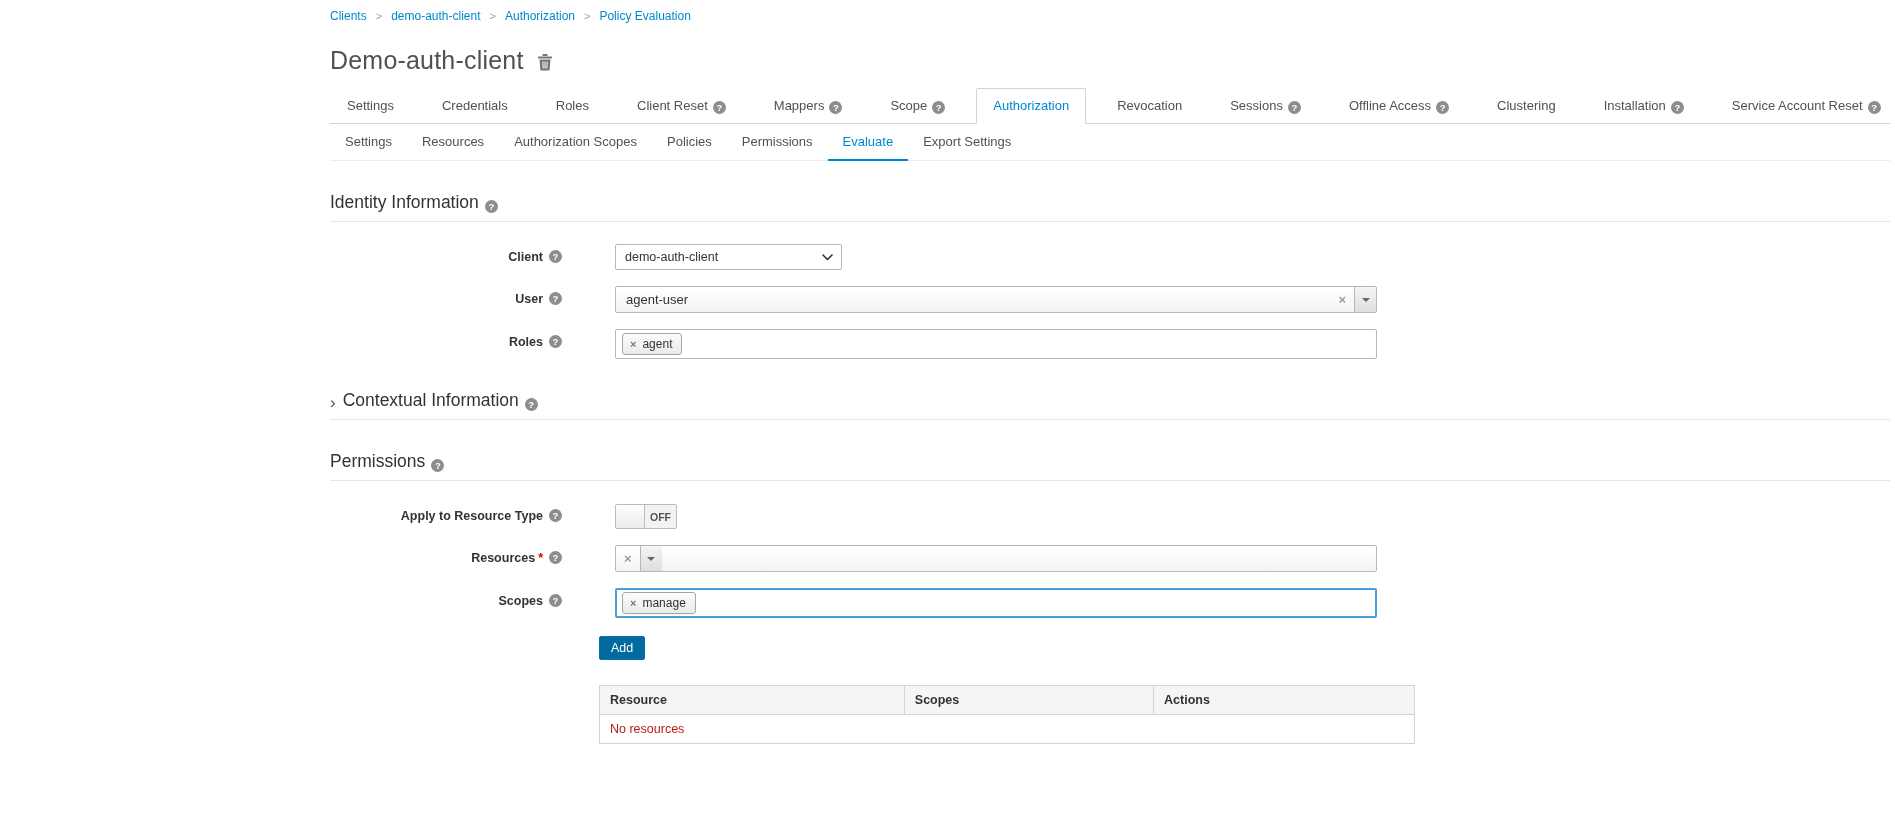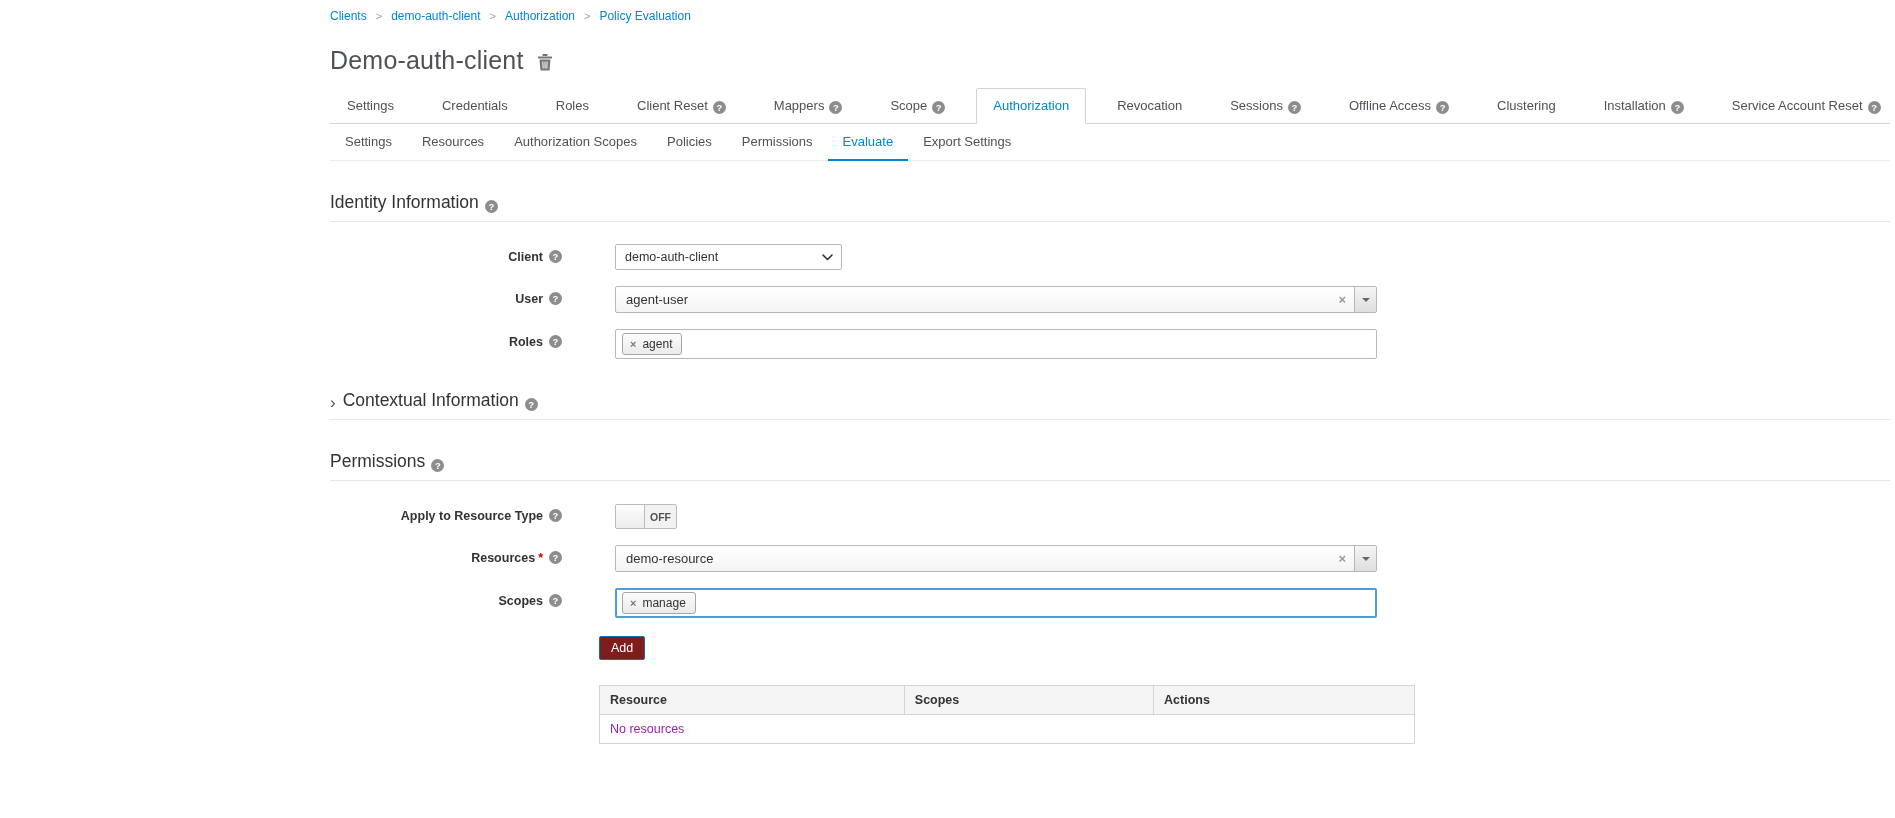--- a/index.html
+++ b/index.html
@@ -104,32 +104,32 @@
   .toggle .handle { width: 29px; background: linear-gradient(#fdfdfd, #ececec); border-right: 1px solid #bbb; }
   .toggle .state {
     flex: 1; display: flex; align-items: center; justify-content: center;
     font-size: 10.5px; font-weight: 700; color: #4d5258; background: #f2f2f2;
   }
 
   
   .offset { margin-left: 269px; }
 
   .btn { border-radius: 2px; font-size: 12.5px; cursor: pointer; display: inline-block; }
-  .btn-primary { background: #7f1d1d; border: 1px solid #0076b7; color: #fff; }
+  .btn-primary { background: #0369a1; border: 1px solid #0076b7; color: #fff; }
   .btn-add { padding: 4px 11px; margin-top: 2px; margin-bottom: 25px; }
   .btn-evaluate { padding: 6px 12px; margin-right: 4px; }
   .btn-default { background: linear-gradient(#fafafa, #ededed); border: 1px solid #d4d4d4; color: #8b8d8f; padding: 22px 11px; margin-top: 45px; }
 
   
   table.res-table { width: 816px; border-collapse: collapse; font-size: 12.5px; margin-bottom: 37px; }
   .res-table th {
     background: #f5f5f5; border: 1px solid #d4d4d4; font-weight: 600; text-align: left;
     padding: 7px 10px; color: #333;
   }
-  .res-table td { border: 1px solid #d4d4d4; padding: 7px 10px; color: #a21caf; }
+  .res-table td { border: 1px solid #d4d4d4; padding: 7px 10px; color: #b91c1c; }
   .col-resource { width: 285px; } .col-scopes { width: 233px; } .col-actions { width: 244px; }
 
   .actions-row { padding-bottom: 40px; }
 </style>
 </head>
 <body>
 
 <div class="content">
 
   <nav class="breadcrumb">
@@ -263,21 +263,20 @@
     </div>
 
     <div class="form-row">
       <div class="form-label">
         <span>Resources</span>
         <span class="req">*</span>
         <span class="help">?</span>
       </div>
       <div class="form-field">
         <div class="combo">
-          <span class="combo-text">demo-resource</span>
           <span class="clear-x">×</span>
           <span class="caret-btn">
               <span class="tri-down"></span>
             </span>
         </div>
       </div>
     </div>
 
     <div class="form-row">
       <div class="form-label">

